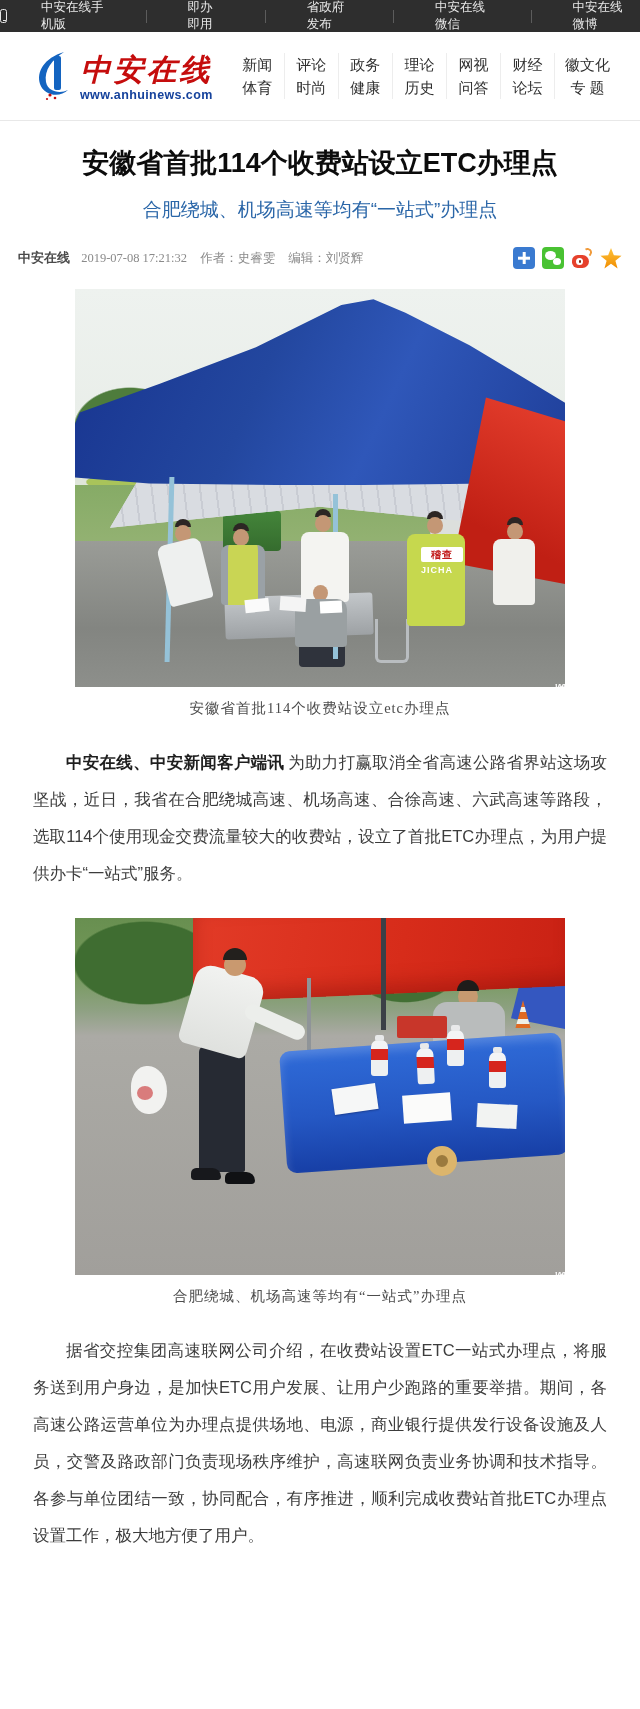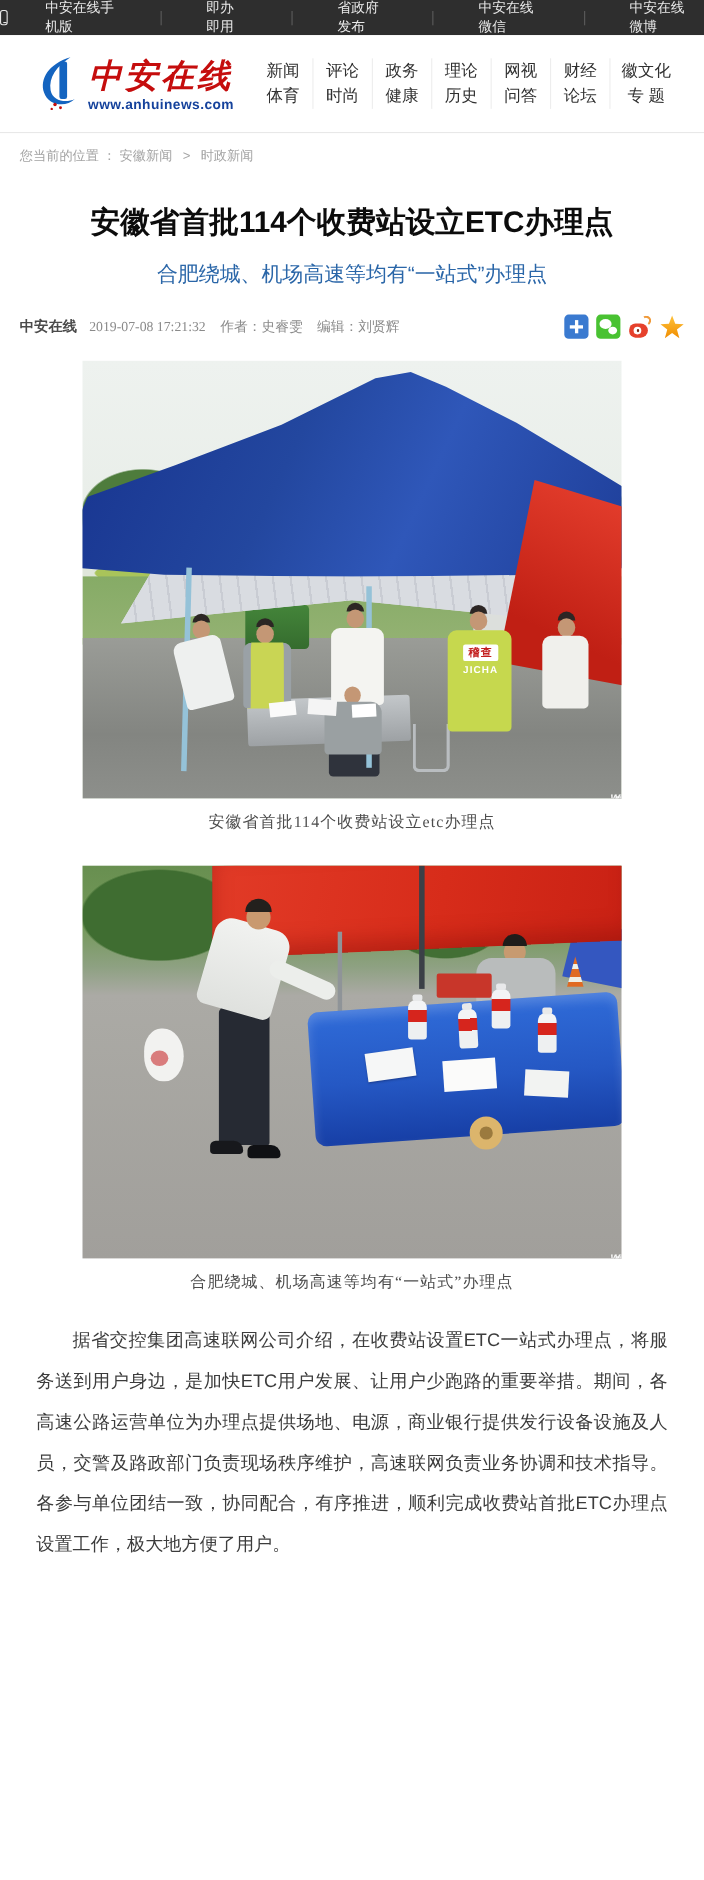--- a/index.html
+++ b/index.html
@@ -89,21 +89,21 @@
   .p1-redtent { right:-8px; top:108px; width:128px; height:188px; z-index:7;
     background:linear-gradient(205deg,#e8412f,#c01f14 70%); clip-path:polygon(32% 0, 100% 14%, 100% 100%, 6% 88%); }
   .person { z-index:10; }
   .head { width:16px; height:17px; background:#c49775; border-radius:50%; }
   .hair { width:16px; height:8px; background:#2c2624; border-radius:8px 8px 0 0; }
   .torso { border-radius:8px 8px 4px 4px; }
   .p1-m1-head { left:100px; top:236px; } .p1-m1-torso { left:88px; top:252px; width:44px; height:62px; background:#eef0ef; transform:rotate(-14deg); }
   .p1-m2-head { left:158px; top:240px; } .p1-m2-torso { left:146px; top:256px; width:44px; height:60px; background:#c9d554; border-left:7px solid #9aa1a6; border-right:7px solid #9aa1a6; }
   .p1-m3-head { left:240px; top:226px; } .p1-m3-torso { left:226px; top:243px; width:48px; height:70px; background:#f4f4f1; }
   .p1-m4-head { left:352px; top:228px; } .p1-m4-torso { left:332px; top:245px; width:58px; height:92px; background:#c6d84e; }
-  .vest-label { left:346px; top:258px; width:32px; height:15px; background:#fff; border-radius:2px; z-index:11; font-size:10px; color:#c21d1d; font-weight:bold; text-align:center; line-height:15px; letter-spacing:1px; font-family:"Liberation Sans",sans-serif; }
+  .vest-label { left:346px; top:258px; width:42px; height:15px; background:#fff; border-radius:2px; z-index:11; font-size:10px; color:#c21d1d; font-weight:bold; text-align:center; line-height:15px; letter-spacing:1px; font-family:"Liberation Sans",sans-serif; }
   .vest-sub { left:342px; top:276px; width:40px; z-index:11; font-size:9px; color:#ffffff; font-weight:bold; text-align:center; letter-spacing:1px; }
   .p1-m5-head { left:432px; top:234px; } .p1-m5-torso { left:418px; top:250px; width:42px; height:66px; background:#f0f0ec; }
   .p1-sit-head { left:238px; top:296px; width:15px; height:16px; } 
   .p1-sit-torso { left:220px; top:310px; width:52px; height:48px; background:#9aa0a2; border-radius:10px 10px 4px 4px; }
   .p1-sit-shorts { left:224px; top:352px; width:46px; height:26px; background:#2f333c; border-radius:4px; }
   .p1-table { left:150px; top:306px; width:148px; height:42px; background:linear-gradient(180deg,#c3c7ca,#9da1a4); transform:rotate(-2deg); z-index:9; border-radius:3px; }
   .p1-paper1 { left:170px; top:310px; width:24px; height:13px; background:#fafafa; transform:rotate(-6deg); z-index:10; }
   .p1-paper2 { left:205px; top:308px; width:26px; height:14px; background:#f4f4f4; transform:rotate(4deg); z-index:10; }
   .p1-paper3 { left:245px; top:312px; width:22px; height:12px; background:#ffffff; transform:rotate(-3deg); z-index:10; }
   .p1-chair { left:300px; top:330px; width:34px; height:44px; border:3px solid #b9bdc0; border-top:none; border-radius:0 0 6px 6px; z-index:8; background:transparent; }
@@ -213,26 +213,20 @@
           <span>财经</span>
           <span>论坛</span>
         </div>
       <div class="nav-col">
           <span>徽文化</span>
           <span>专 题</span>
         </div>
     </div>
   </div>
 
-  <div class="breadcrumb">
-    <span>您当前的位置 ：</span>
-    <span class="bc-link">安徽新闻</span>
-    <span class="bc-sep">&gt;</span>
-    <span class="bc-link">时政新闻</span>
-  </div>
 
   <h1 class="a-title">安徽省首批114个收费站设立ETC办理点</h1>
   <h2 class="a-subtitle">合肥绕城、机场高速等均有“一站式”办理点</h2>
 
   <div class="meta-row">
     <div class="meta-left">
       <span class="meta-src">中安在线</span>
       <span class="meta-part">2019-07-08 17:21:32</span>
       <span class="meta-part">作者：史睿雯</span>
       <span class="meta-part">编辑：刘贤辉</span>
@@ -291,20 +285,21 @@
     <div class="p1-paper3"></div>
     <div class="p1-chair"></div>
     <div class="wm">
       <div class="wm-name">中安在线</div>
       <div class="wm-url">www.anhuinews.com</div>
     </div>
   </div>
   <div class="caption">安徽省首批114个收费站设立etc办理点</div>
 
   <div class="article-body" style="padding-bottom:6px;">
+    <p class="first"><span class="lead">中安在线、中安新闻客户端讯</span><span>为助力打赢取消全省高速公路省界站这场攻坚战，近日，我省在合肥绕城高速、机场高速、合徐高速、六武高速等路段，选取114个使用现金交费流量较大的收费站，设立了首批ETC办理点，为用户提供办卡“一站式”服务。</span></p>
   </div>
 
   <div class="photo" id="photo2">
     <div class="p2-trees"></div>
     <div class="p2-banner"></div>
     <div class="p2-banner-t1"></div>
     <div class="p2-banner-t2"></div>
     <div class="p2-banner-t3"></div>
     <div class="p2-pole"></div>
     <div class="p2-bluetarp"></div>

